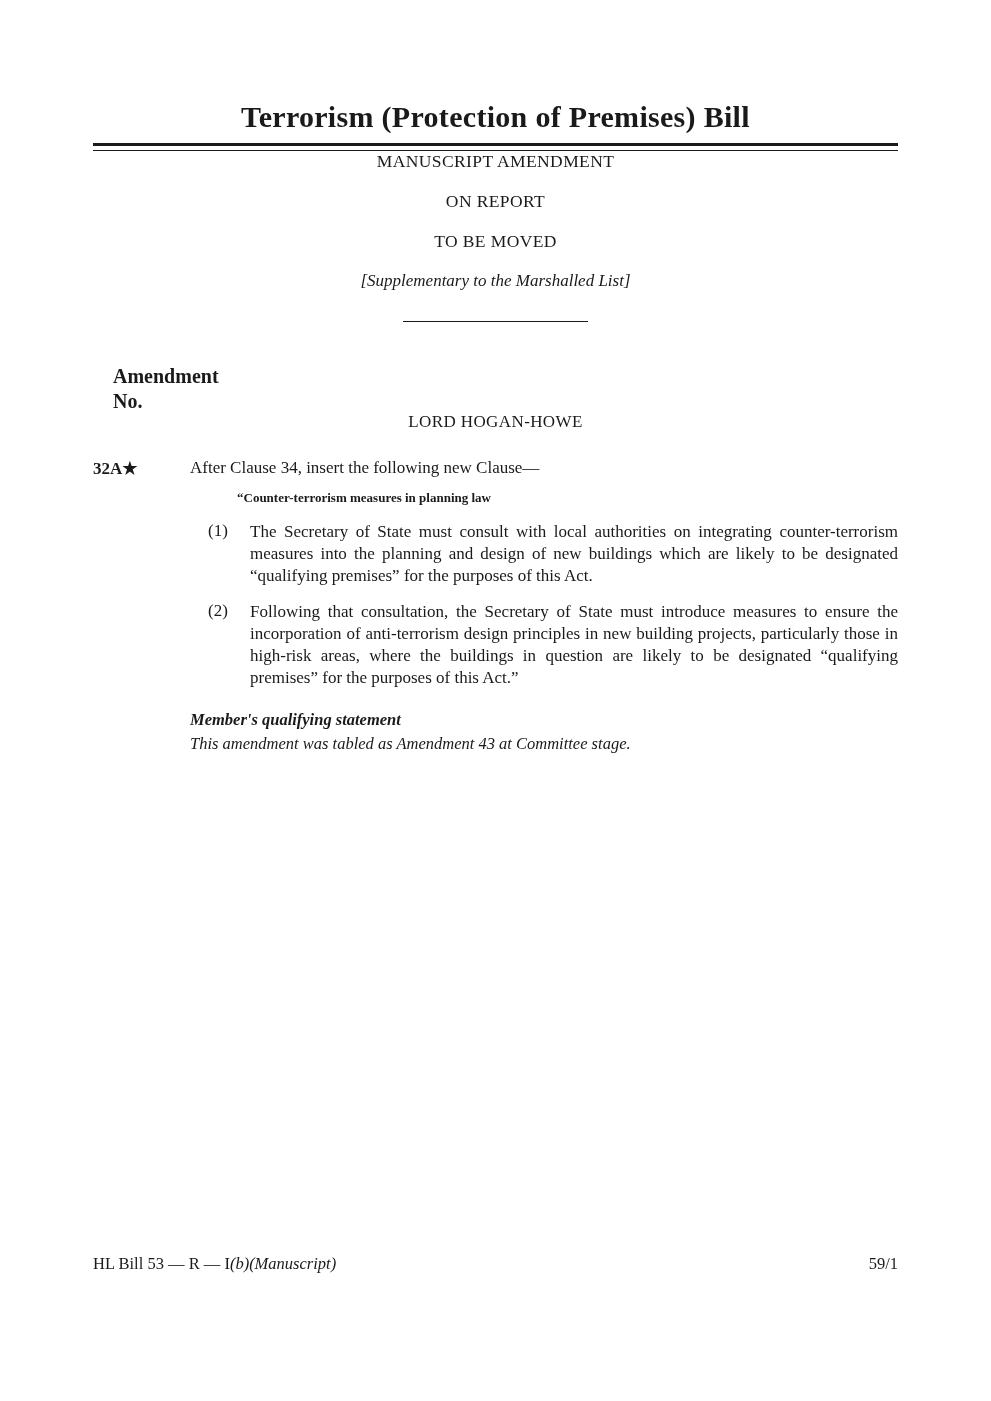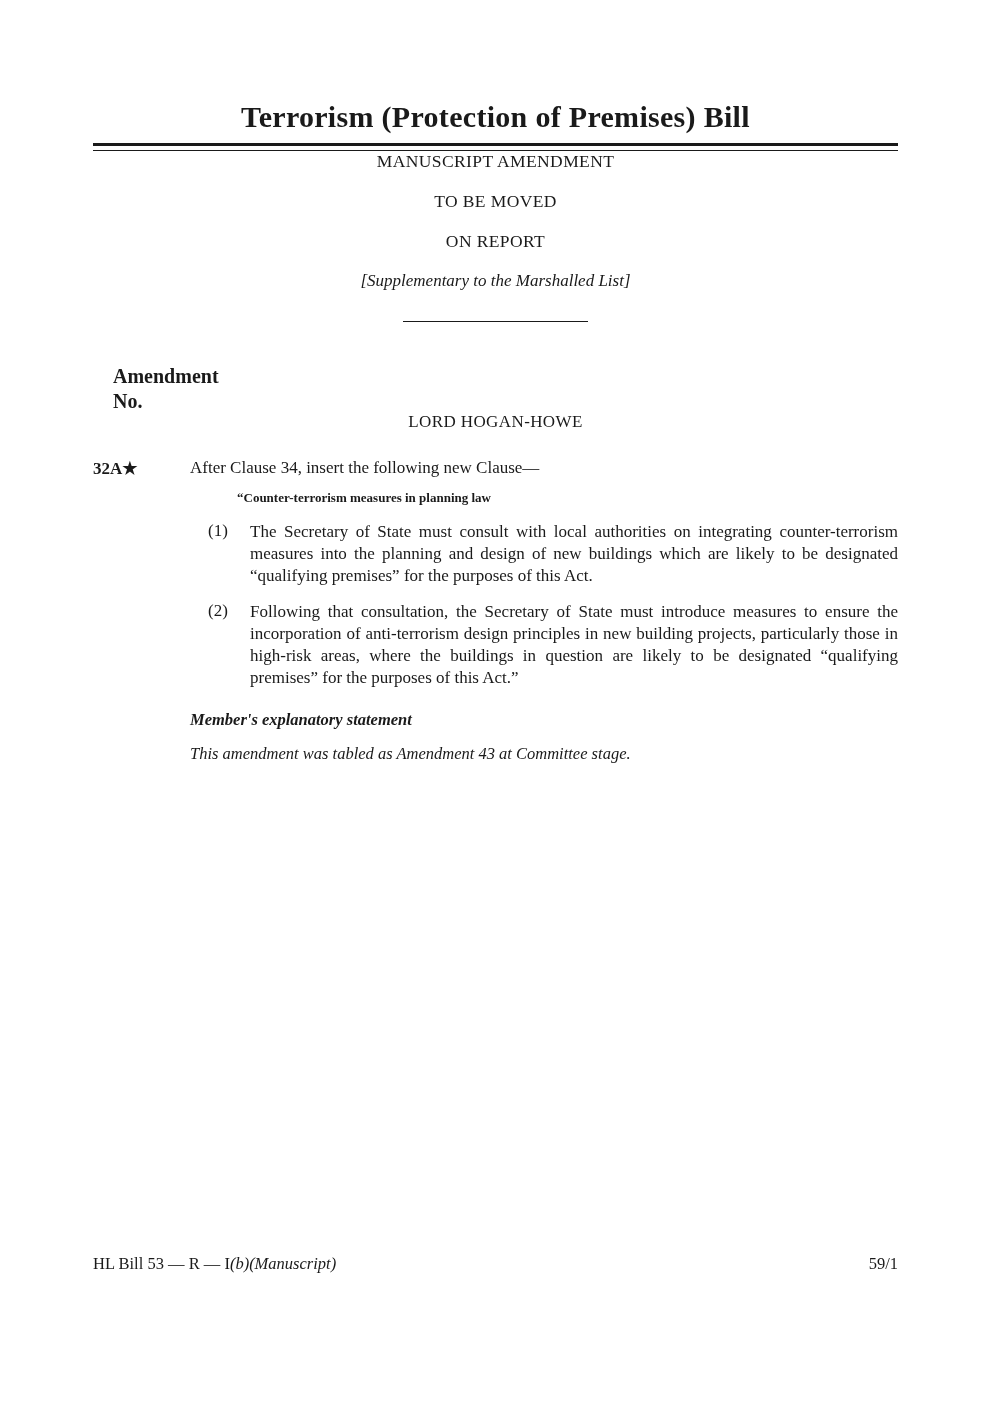--- a/index.html
+++ b/index.html
@@ -114,21 +114,21 @@
     margin-left: 97px;
     margin-top: 22px;
     font-size: 16.5px;
   }
   .explanatory-heading {
     font-weight: bold;
     font-style: italic;
   }
   .explanatory-text {
     font-style: italic;
-    margin-top: 14px;
+    margin-top: 4px;
   }
   .footer {
     position: absolute;
     left: 93px;
     right: 93px;
     top: 1254px;
     display: flex;
     justify-content: space-between;
     font-size: 16.5px;
     gap: 20px;
@@ -140,22 +140,22 @@
 </head>
 <body>
 
 <div class="page">
 
   <h1 class="title">Terrorism (Protection of Premises) Bill</h1>
   <div class="double-rule"></div>
 
   <div class="center-block">
     <div class="caps-line">MANUSCRIPT AMENDMENT</div>
+    <div class="caps-line">ON REPORT</div>
     <div class="caps-line">TO BE MOVED</div>
-    <div class="caps-line">ON REPORT</div>
   </div>
 
   <div class="subheading">[Supplementary to the Marshalled List]</div>
 
   <div class="short-rule"></div>
 
   <div class="clause-head-row">
     <div class="amendment-no-label">
       <div>Amendment</div>
       <div>No.</div>
@@ -175,21 +175,21 @@
     <span class="clause-num">(1)</span>
     <span class="clause-text">The Secretary of State must consult with local authorities on integrating counter-terrorism measures into the planning and design of new buildings which are likely to be designated “qualifying premises” for the purposes of this Act.</span>
   </div>
 
   <div class="clause-item">
     <span class="clause-num">(2)</span>
     <span class="clause-text">Following that consultation, the Secretary of State must introduce measures to ensure the incorporation of anti-terrorism design principles in new building projects, particularly those in high-risk areas, where the buildings in question are likely to be designated “qualifying premises” for the purposes of this Act.”</span>
   </div>
 
   <div class="explanatory">
-    <div class="explanatory-heading">Member's explanatory statement</div>
+    <div class="explanatory-heading">Member's qualifying statement</div>
     <div class="explanatory-text">This amendment was tabled as Amendment 43 at Committee stage.</div>
   </div>
 
   <div class="footer">
     <div><span>HL Bill 53 — R — I</span><span class="italic">(b)(Manuscript)</span></div>
     <div>59/1</div>
   </div>
 
 </div>
 

